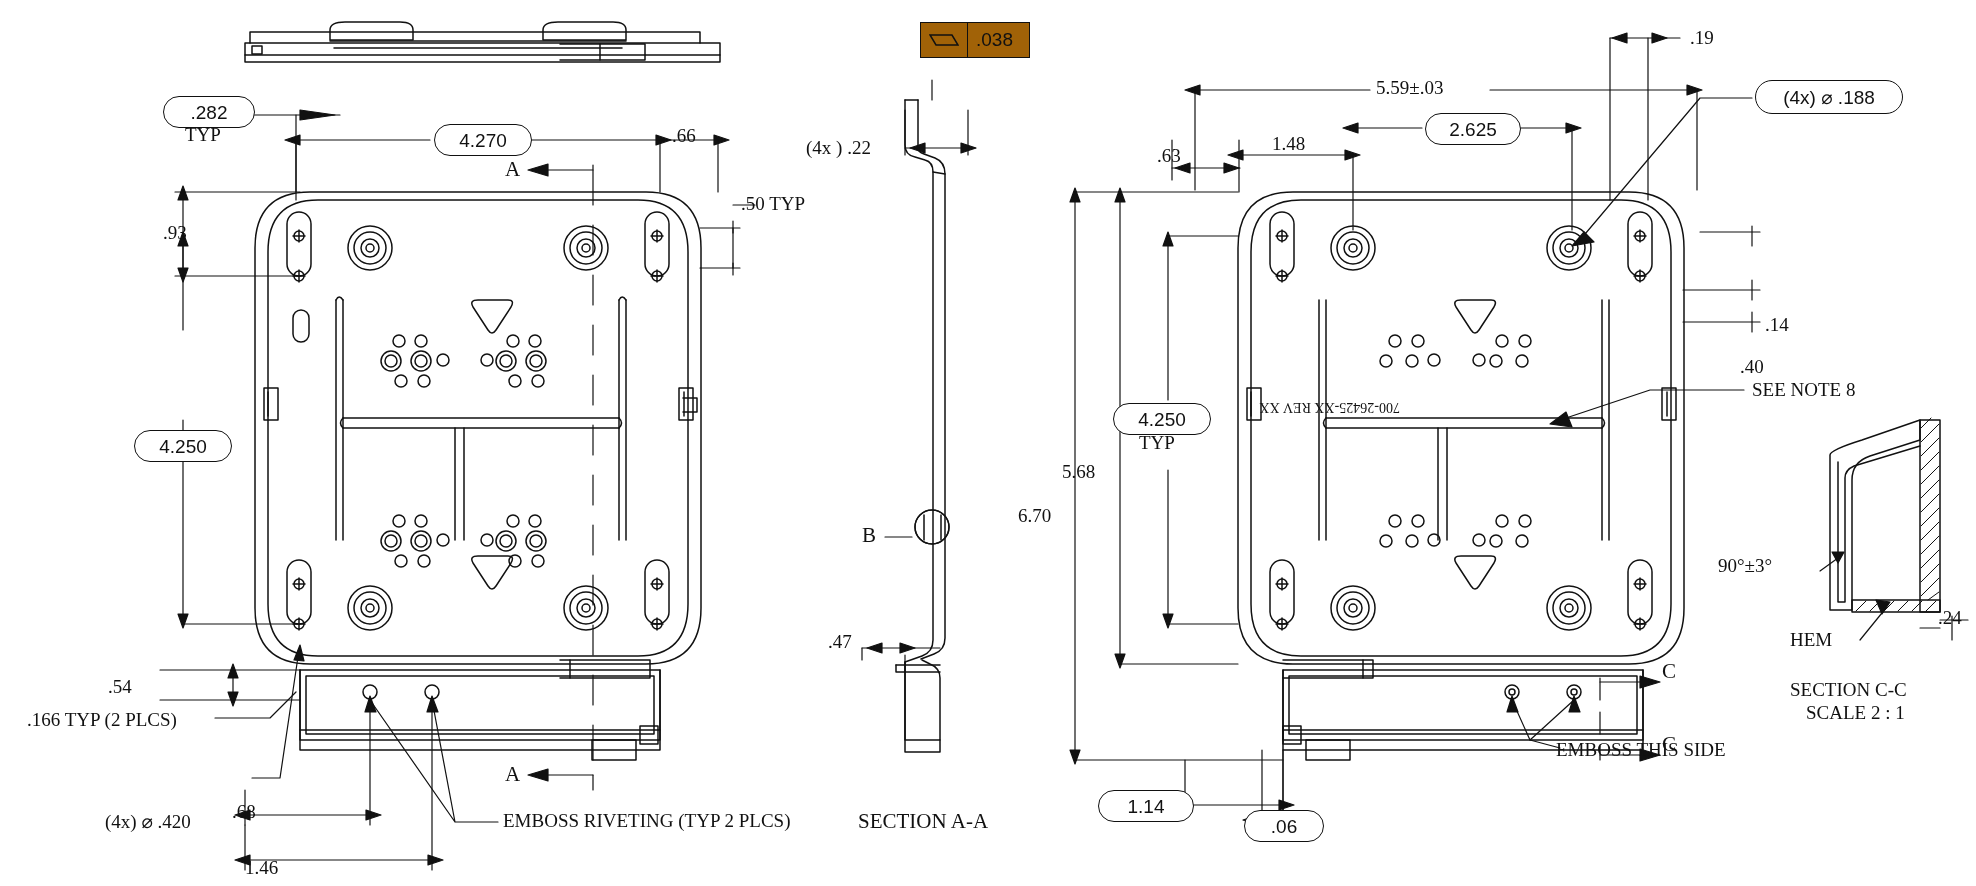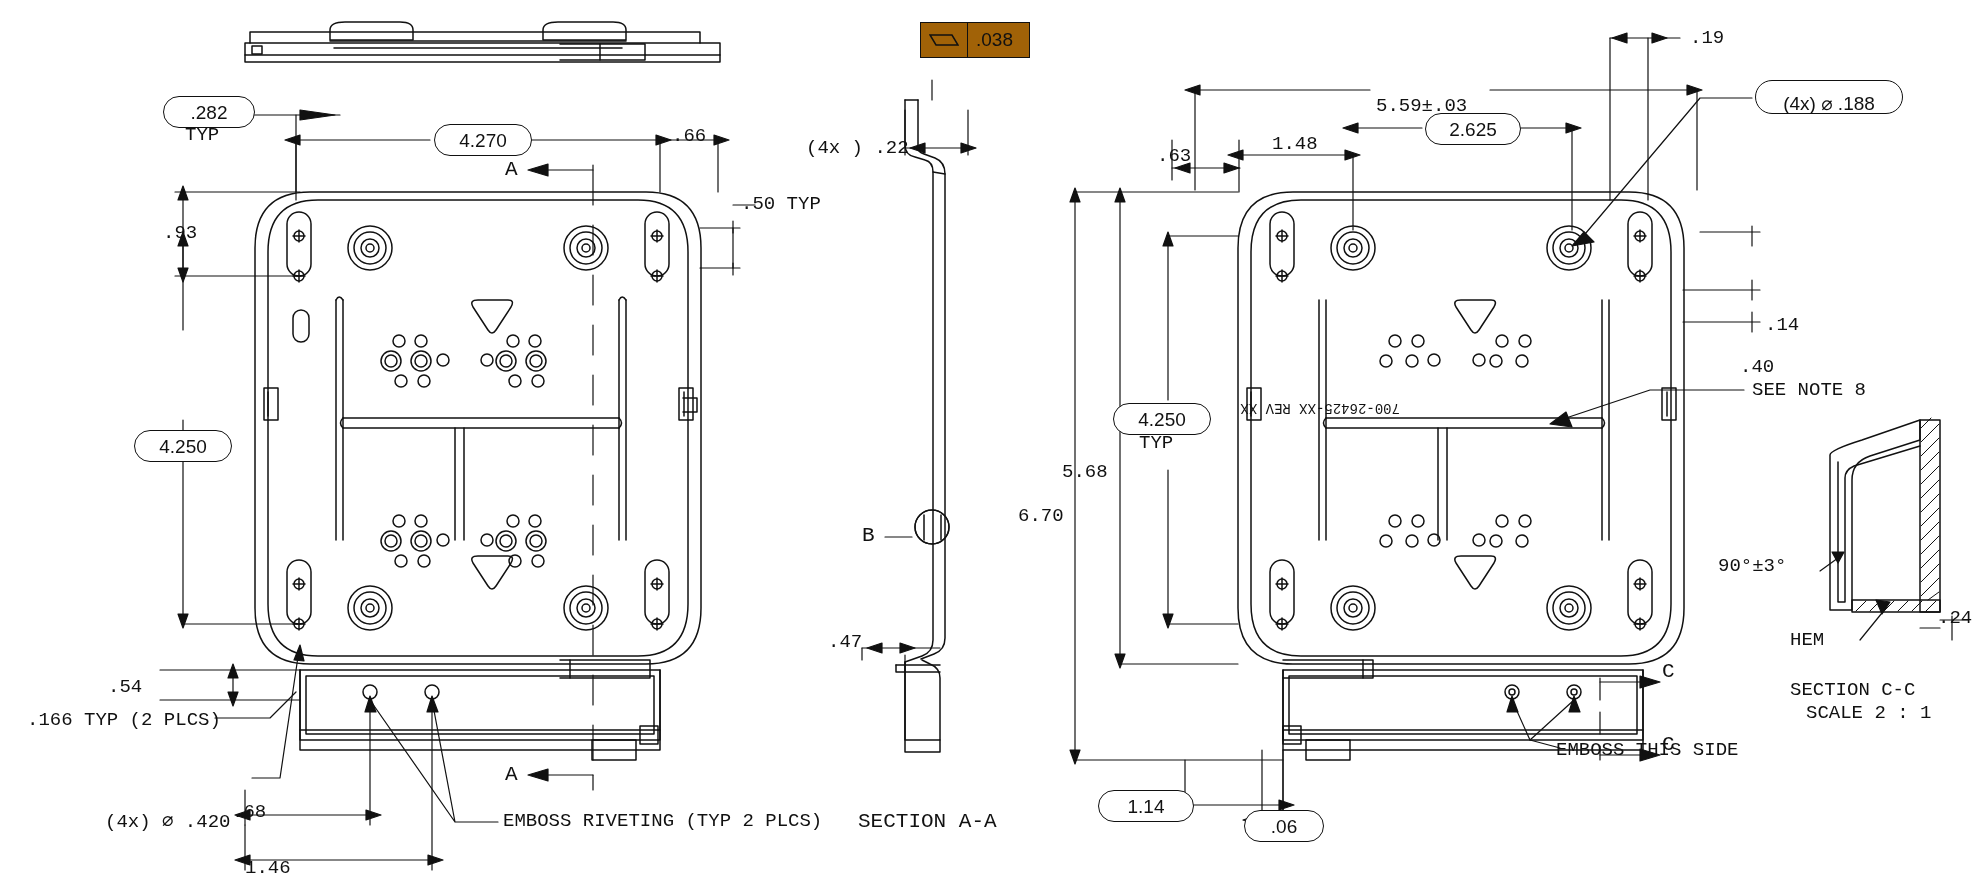--- a/index.html
+++ b/index.html
@@ -15,21 +15,21 @@
     color: #111111;
   }
   #sheet {
     position: relative;
     width: 1976px;
     height: 886px;
     background: #ffffff;
   }
   .lbl {
     position: absolute;
-    font-family: Liberation Mono, monospace;
+    font-family: Liberation Serif, serif;
     font-size: 19px;
     color: #111111;
     white-space: nowrap;
     line-height: 1.1;
   }
   .lbl.lg { font-size: 21px; }
   .oval {
     position: absolute;
     border: 1.6px solid #111111;
     border-radius: 999px;
@@ -518,23 +518,23 @@
   <div class="lbl" style="left:806px; top:138px;">(4x ) .22</div>
 
   <div class="lbl" style="left:828px; top:632px;">.47</div>
 
   <div class="lbl lg" style="left:862px; top:524px;">B</div>
 
   <div class="lbl lg" style="left:858px; top:810px;">SECTION A-A</div>
 
   <div class="lbl" style="left:1690px; top:28px;">.19</div>
 
-  <div class="lbl" style="left:1376px; top:96px;">5.59±.03</div>
-
-  <div class="oval" style="left:1755px; top:80px; width:146px; height:32px;align-items:flex-end;">
+  <div class="lbl" style="left:1376px; top:78px;">5.59±.03</div>
+
+  <div class="oval" style="left:1755px; top:80px; width:146px; height:32px;">
     <span>(4x)  ⌀ .188</span>
   </div>
 
   <div class="lbl" style="left:1157px; top:146px;">.63</div>
 
   <div class="lbl" style="left:1272px; top:134px;">1.48</div>
 
   <div class="oval" style="left:1425px; top:113px; width:94px; height:30px;">
     <span>2.625</span>
   </div>

